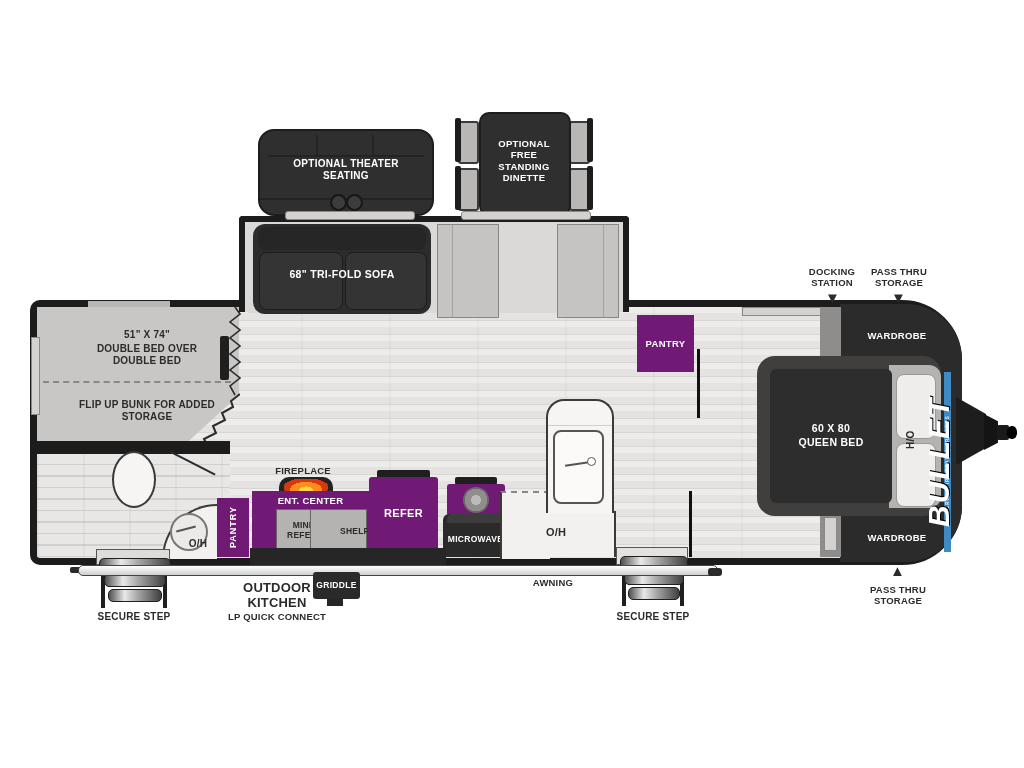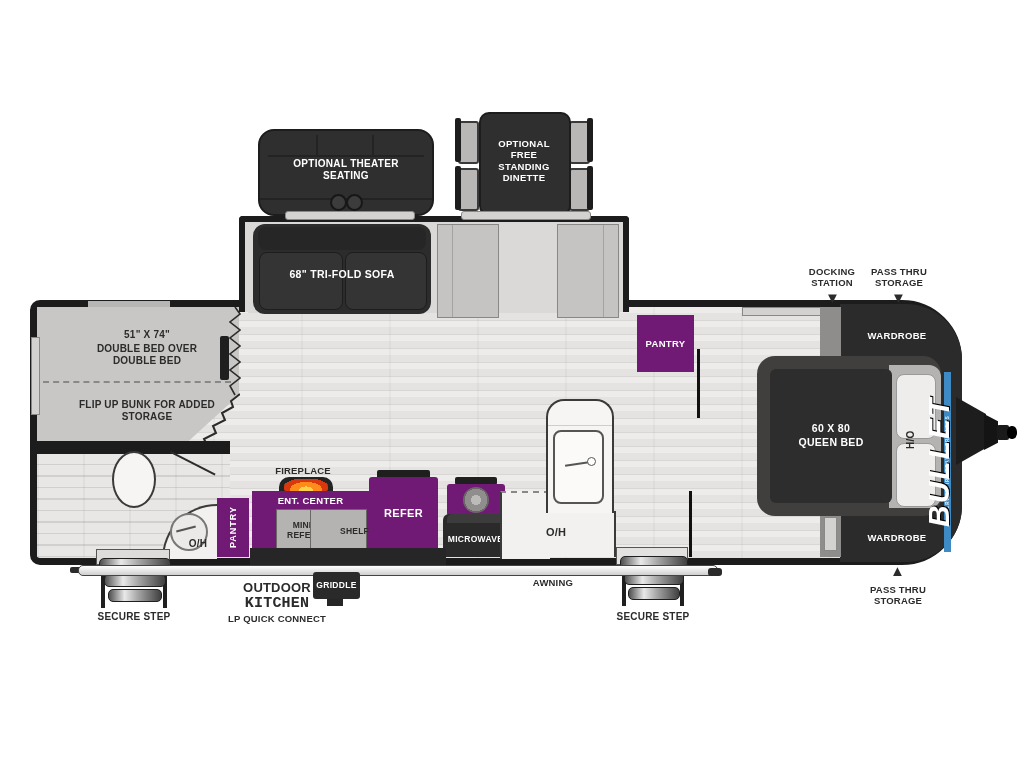--- a/index.html
+++ b/index.html
@@ -232,20 +232,20 @@
   <div class="lbl" style="left:867px;top:266px;width:64px;font-size:9.5px;">PASS THRU STORAGE</div>
   <div class="tri" style="left:891px;top:290px;">▼</div>
 
   <div class="tri" style="left:890px;top:563px;">▲</div>
   <div class="lbl" style="left:866px;top:584px;width:64px;font-size:9.5px;">PASS THRU STORAGE</div>
 
   <div class="lbl" style="left:518px;top:577px;width:70px;font-size:9.5px;">AWNING</div>
 
   <div class="abs" style="left:222px;top:580px;width:110px;">
     <div class="lbl" style="position:static;font-size:13px;">OUTDOOR</div>
-    <div class="lbl" style="position:static;font-size:15px;font-family:Liberation Mono, monospace;">KITCHEN</div>
+    <div class="lbl" style="position:static;font-size:13px;">KITCHEN</div>
     <div class="lbl" style="position:static;font-size:9.5px;">LP QUICK CONNECT</div>
   </div>
 
   <div class="lbl" style="left:94px;top:611px;width:80px;font-size:10px;">SECURE STEP</div>
   <div class="lbl" style="left:613px;top:611px;width:80px;font-size:10px;">SECURE STEP</div>
 
 </div>
 
 </body></html>

